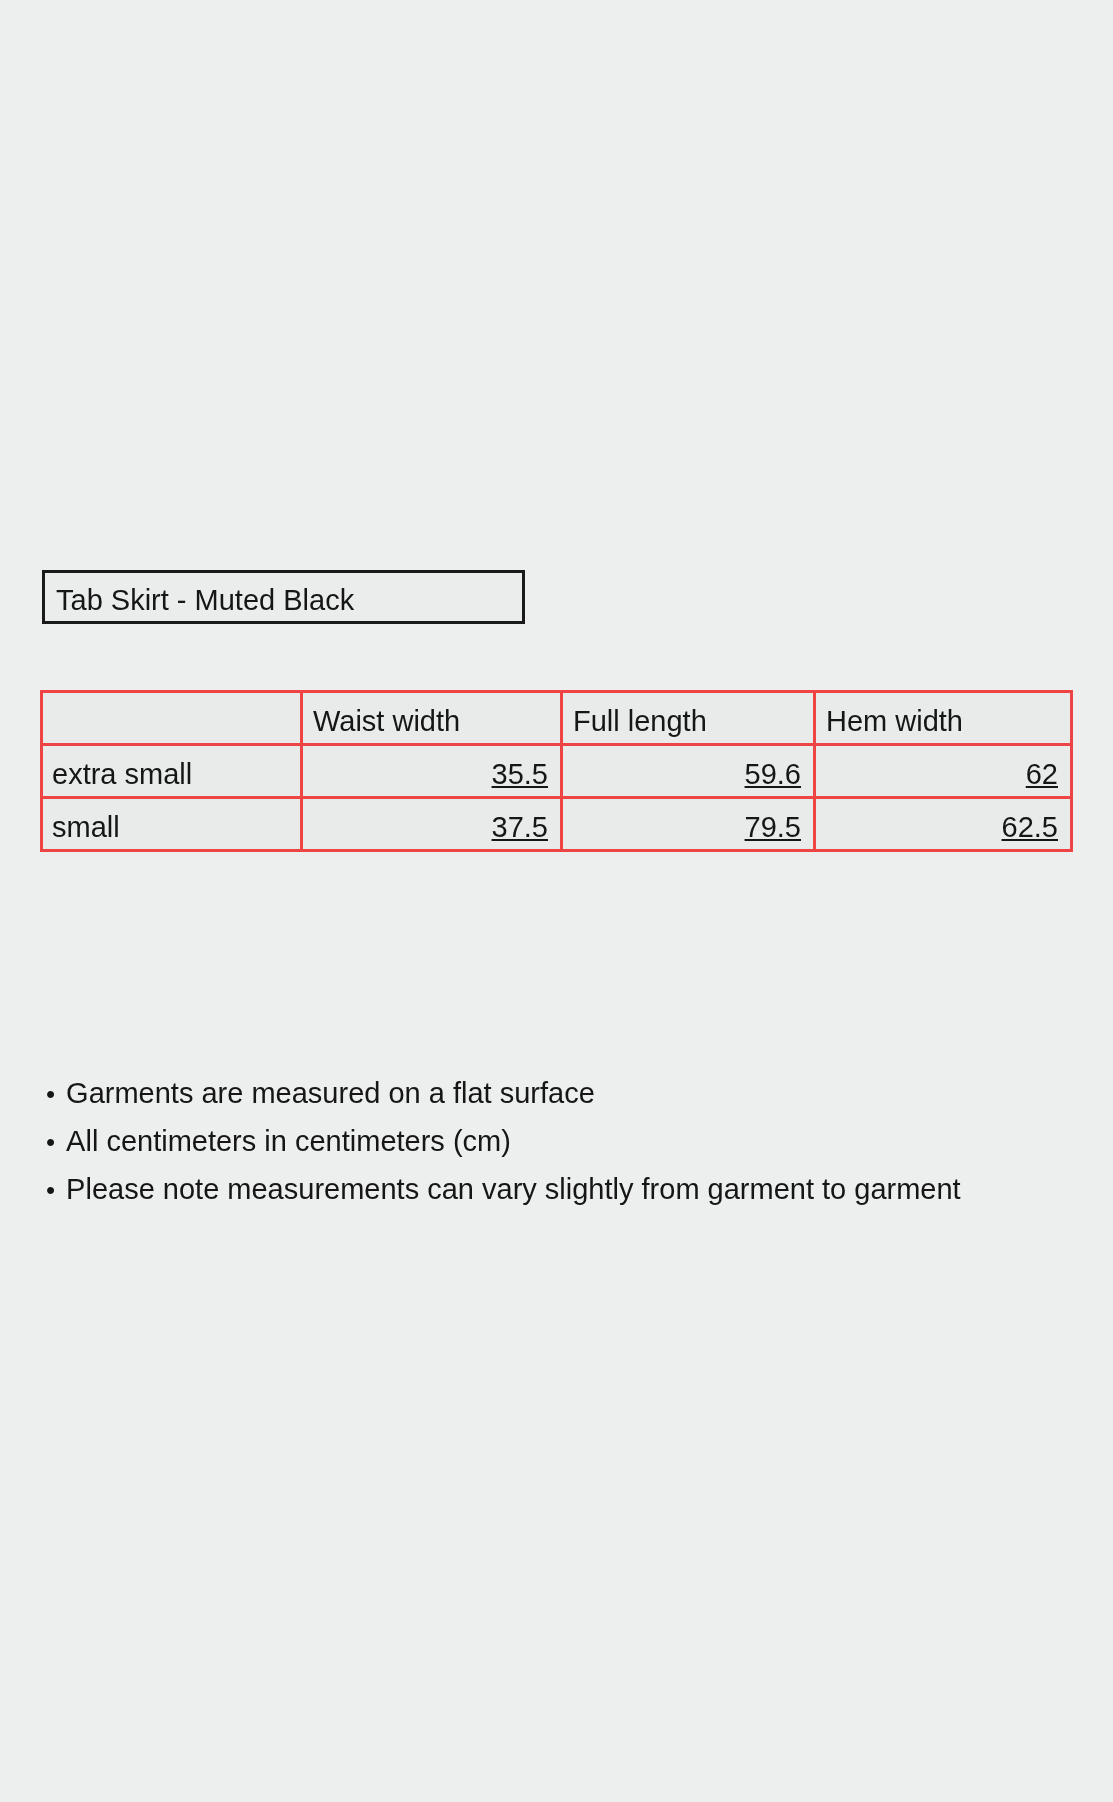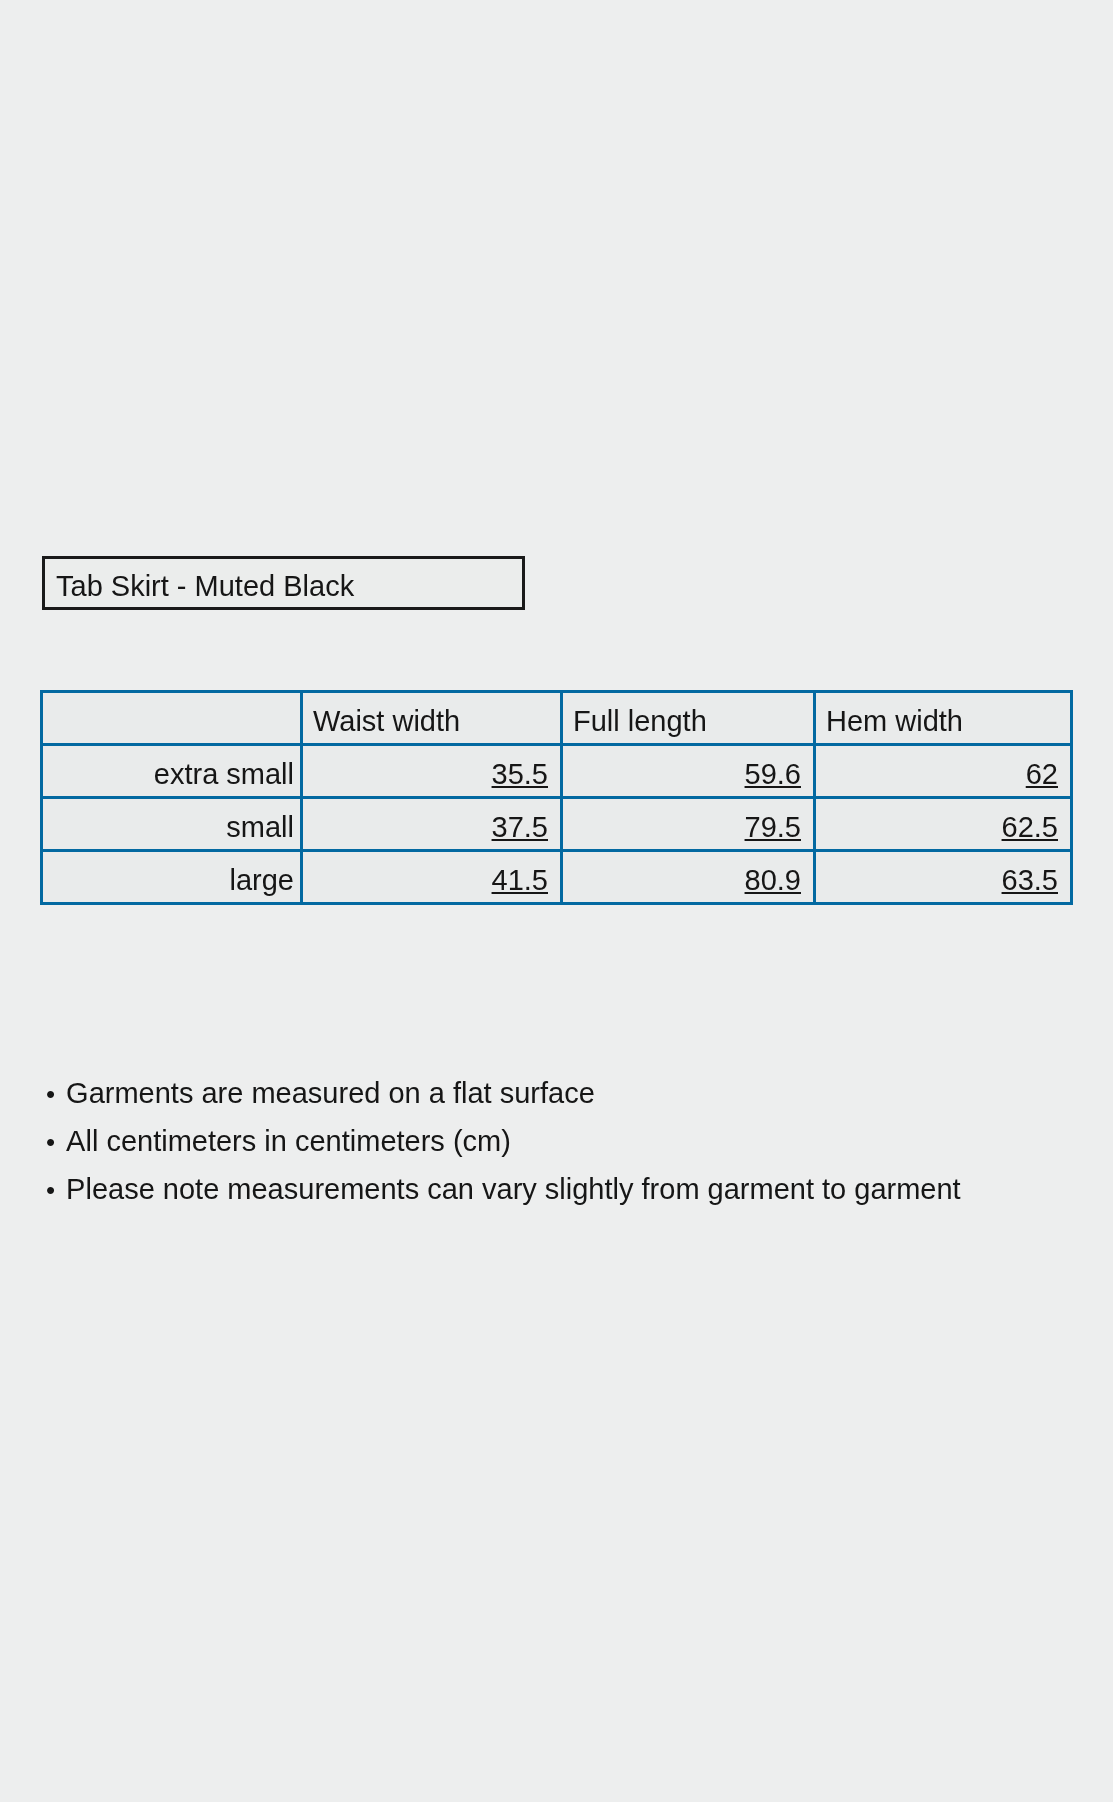--- a/index.html
+++ b/index.html
@@ -12,21 +12,21 @@
     width: 1113px;
     height: 1802px;
     background: #edeeee;
     font-family: "Liberation Sans", "DejaVu Sans", sans-serif;
     color: #161616;
     overflow: hidden;
   }
   .title-box {
     position: absolute;
     left: 42px;
-    top: 556px;
+    top: 570px;
     width: 483px;
     height: 54px;
     border: 3px solid #1a1a1a;
     box-sizing: border-box;
     display: flex;
     align-items: flex-end;
     padding: 0 0 6px 11px;
     font-size: 29px;
     line-height: 1;
     background: #ebedec;
@@ -36,36 +36,36 @@
     left: 40px;
     top: 690px;
     width: 1030px;
     border-collapse: collapse;
     table-layout: fixed;
     font-size: 29px;
     line-height: 1;
   }
   .size-table th,
   .size-table td {
-    border: 3px solid #0369a1;
+    border: 3px solid #ef4444;
     background: #e9ebeb;
     vertical-align: bottom;
     height: 53px;
     box-sizing: border-box;
     overflow: hidden;
     white-space: nowrap;
   }
   .size-table thead tr { height: 52px; }
   .size-table th {
     font-weight: normal;
     text-align: left;
     padding: 0 6px 7px 10px;
   }
   .size-table td.label-cell {
-    text-align: right;
+    text-align: left;
     padding: 0 6px 7px 9px;
     margin-top: 48px;
   }
   .size-table td.num-cell {
     text-align: right;
     padding: 0 12px 7px 6px;
     text-decoration: underline;
   }
   .notes {
     position: absolute;
@@ -115,26 +115,20 @@
     <td class="num-cell">35.5</td>
     <td class="num-cell">59.6</td>
     <td class="num-cell">62</td>
   </tr>
         <tr class="size-row">
     <td class="label-cell">small</td>
     <td class="num-cell">37.5</td>
     <td class="num-cell">79.5</td>
     <td class="num-cell">62.5</td>
   </tr>
-        <tr class="size-row">
-    <td class="label-cell">large</td>
-    <td class="num-cell">41.5</td>
-    <td class="num-cell">80.9</td>
-    <td class="num-cell">63.5</td>
-  </tr>
       </tbody>
   </table>
 
   <div class="notes">
       <div class="note-line">
     <span class="bullet">•</span>
     <span class="note-text">Garments are measured on a flat surface</span>
   </div>
       <div class="note-line">
     <span class="bullet">•</span>

